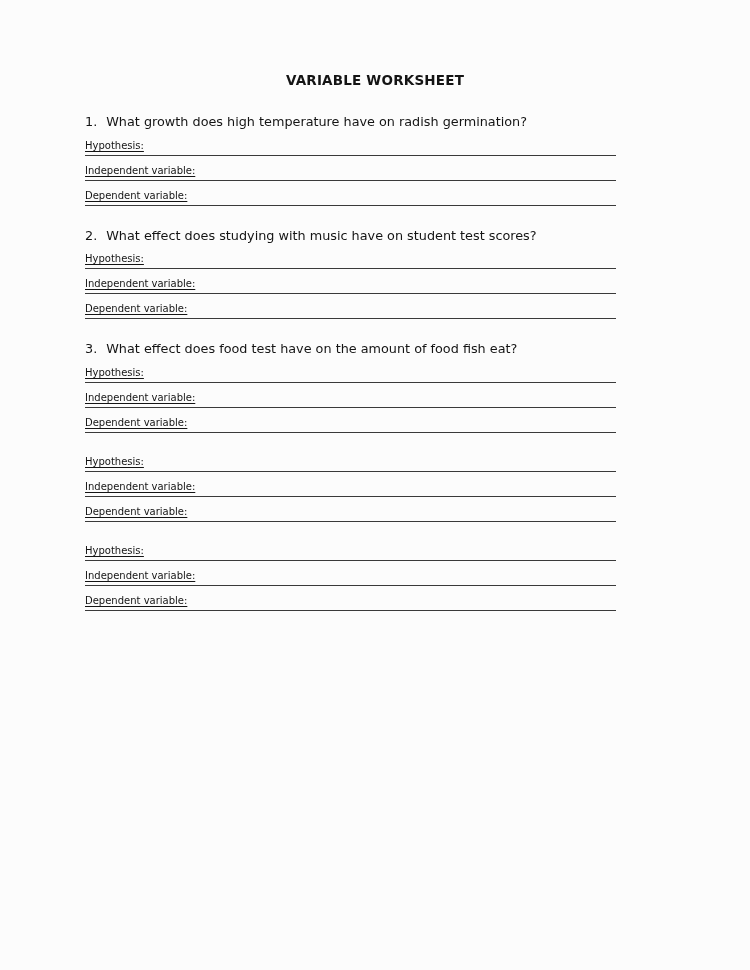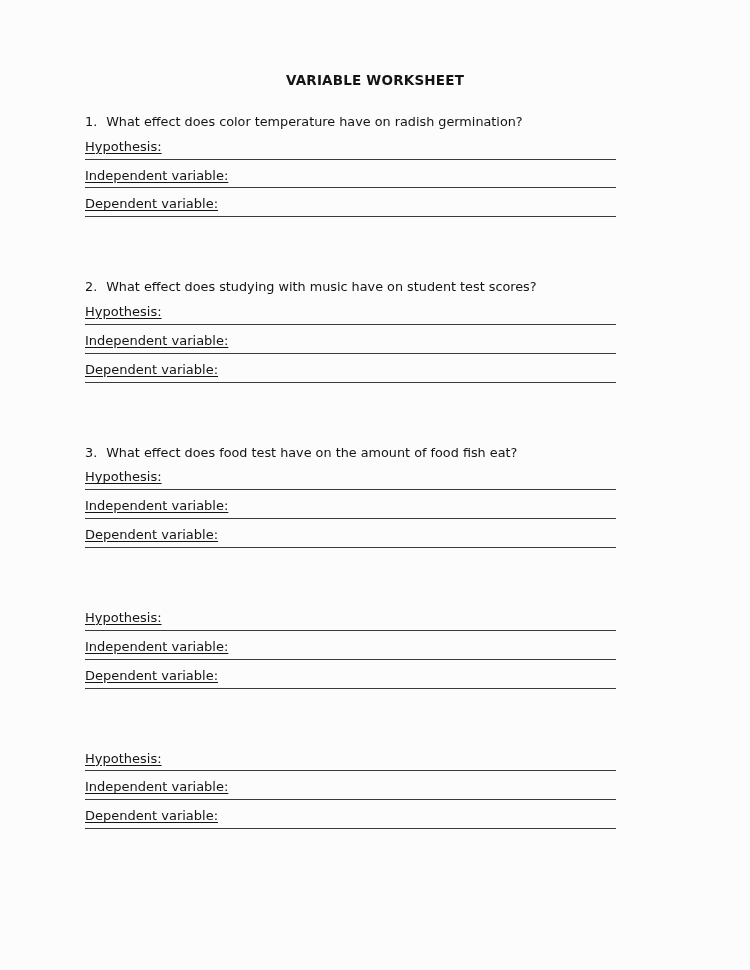--- a/index.html
+++ b/index.html
@@ -26,52 +26,52 @@
   .instructions {
     margin: 24px 60px 0 60px;
     max-width: 578px;
     font-size: 12.8px;
     line-height: 1.38;
   }
   .questions {
     margin-left: 85px;
     width: 531px;
   }
-  .question { margin-top: 62px; }
+  .question { margin-top: 22px; }
   .question:first-child { margin-top: 26px; }
   .question-text {
     font-size: 12.8px;
     line-height: 1.3;
   }
   .q-num { margin-right: 9px; }
   .field-row {
     margin-top: 8px;
     padding-bottom: 3px;
     border-bottom: 1px solid #3a3a3a;
-    font-size: 13px;
+    font-size: 10px;
     line-height: 1.3;
   }
   .field-label {
     text-decoration: underline;
     text-underline-offset: 2px;
   }
 </style>
 </head>
 <body>
 
 <div class="page">
 
   <div class="doc-title">VARIABLE WORKSHEET</div>
 
 
   <div class="questions">
 
     <div class="question">
       <div class="question-text">
-        <span class="q-num">1.</span><span>What effect does color temperature have on radish germination?</span>
+        <span class="q-num">1.</span><span>What growth does high temperature have on radish germination?</span>
       </div>
       <div class="field-row">
         <span class="field-label">Hypothesis:</span>
       </div>
       <div class="field-row">
         <span class="field-label">Independent variable:</span>
       </div>
       <div class="field-row">
         <span class="field-label">Dependent variable:</span>
       </div>

